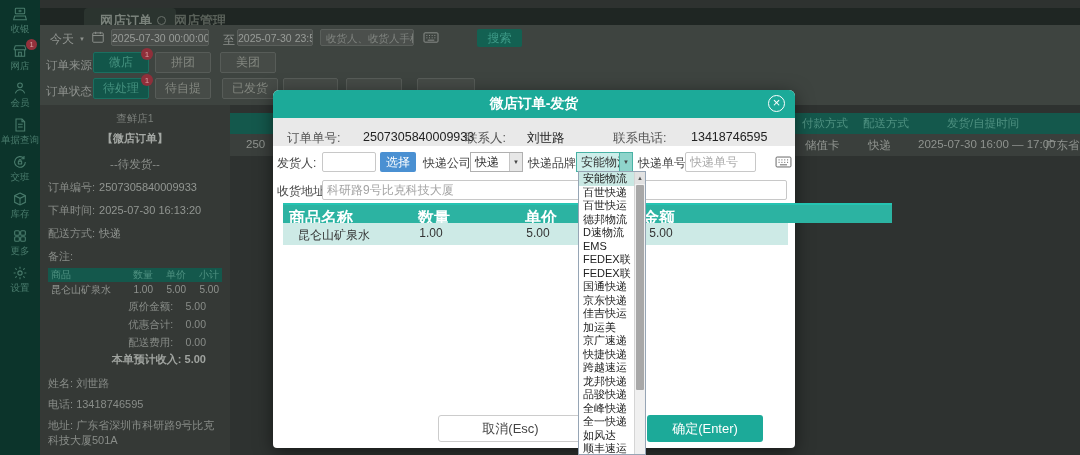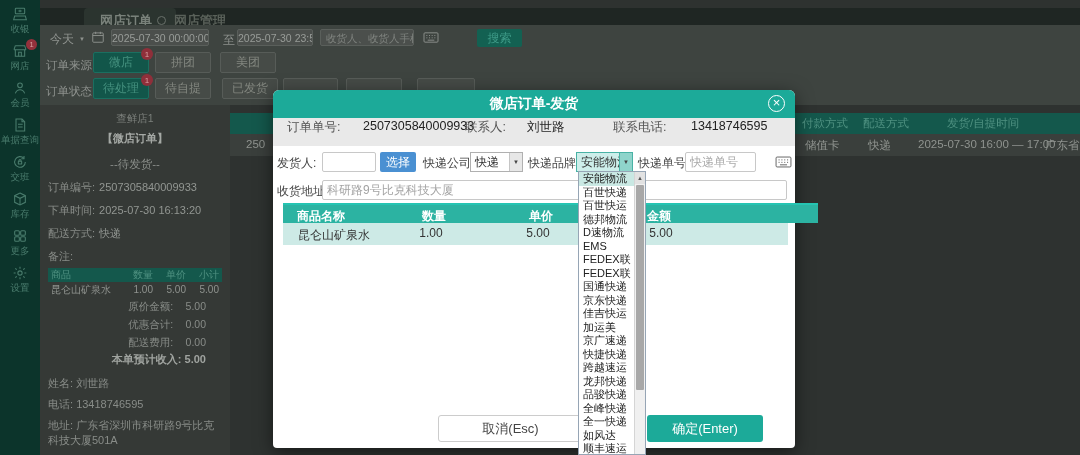--- a/index.html
+++ b/index.html
@@ -85,21 +85,21 @@
   .modal { position:absolute; left:273px; top:90px; width:522px; height:358px; background:#fff;
            border-radius:6px 6px 4px 4px; box-shadow:0 4px 18px rgba(0,0,0,.5); z-index:5;
            font-size:12px; color:#333; }
   .m-header { height:28px; background:#1caa99; border-radius:6px 6px 0 0; color:#fff; display:flex;
               align-items:center; justify-content:center; font-size:14px; font-weight:bold; position:relative; }
   .m-close { position:absolute; right:10px; top:5px; width:17px; height:17px; border:1.5px solid #fff;
              border-radius:50%; cursor:pointer; }
   .m-close::before { content:"×"; position:absolute; left:0; right:0; top:-1px; text-align:center;
                      font-size:13px; line-height:15px; font-weight:normal; }
   .m-info { position:absolute; top:28px; left:0; width:100%; height:28px; background:#e9e9e9; font-size:12.5px; }
-  .m-info span { position:absolute; top:1px; white-space:nowrap; }
+  .m-info span { position:absolute; top:12px; white-space:nowrap; }
   .m-info .lab { color:#555; } .m-info .val { color:#222; }
   .form-row { position:absolute; top:62px; left:0; width:100%; height:20px; }
   .form-row .lab { position:absolute; top:3px; color:#444; white-space:nowrap; }
   .m-input { position:absolute; top:0; height:20px; border:1px solid #c8c8c8; border-radius:2px;
              font-size:12px; padding-left:4px; color:#333;
              font-family:"Liberation Sans","DejaVu Sans",sans-serif; }
   .m-input::placeholder { color:#aaa; }
   .choose-btn { position:absolute; left:107px; top:0; width:36px; height:20px; background:#4a90d2;
                 border:none; border-radius:2px; color:#fff; font-size:12px; cursor:pointer; }
   .sel { position:absolute; top:0; height:20px; border:1px solid #b0b0b0; background:#fff;
@@ -107,22 +107,22 @@
   .sel .arrow { position:absolute; right:0; top:0; width:13px; height:100%; background:#e7e7e7;
                 border-left:1px solid #c5c5c5; }
   .sel .arrow::before { content:"▼"; position:absolute; left:0; right:0; top:50%; transform:translateY(-50%);
                         text-align:center; font-size:6px; color:#444; }
   .sel-brand { background:#cdeeea; border-color:#49b2a5; }
   .sel-brand .arrow { background:#8fd4cb; border-left-color:#49b2a5; }
   .kb-icon-light { position:absolute; left:502px; top:3px; width:17px; height:14px; stroke:#666; fill:none; stroke-width:1.4; }
   .addr-row { position:absolute; top:90px; left:0; width:100%; height:20px; }
   .addr-row .lab { position:absolute; left:4px; top:3px; color:#444; }
   .addr-input { left:49px; width:465px; color:#a3a3a3; }
-  .m-thead { position:absolute; top:113px; left:10px; width:535px; height:20px; background:#2cb3a2;
-             color:#fff; font-weight:bold; font-size:12px; border-top:2px solid #25c4b2; }
+  .m-thead { position:absolute; top:113px; left:10px; width:609px; height:20px; background:#2cb3a2;
+             color:#fff; font-weight:bold; font-size:16px; border-top:2px solid #25c4b2; }
   .m-thead span, .m-trow span.num { position:absolute; top:3px; transform:translateX(-50%); }
   .m-trow { position:absolute; top:133px; left:10px; width:505px; height:22px; background:#cdeae6;
             color:#333; font-size:12px; }
   .m-trow span { top:4px; position:absolute; }
   .m-cancel { position:absolute; left:165px; top:325px; width:145px; height:27px; background:#fff;
               border:1px solid #ccc; border-radius:3px; font-size:13px; color:#444; cursor:pointer; }
   .m-confirm { position:absolute; left:374px; top:325px; width:116px; height:27px; background:#1caa99;
                border:none; border-radius:3px; font-size:13px; color:#fff; cursor:pointer; }
 
   

